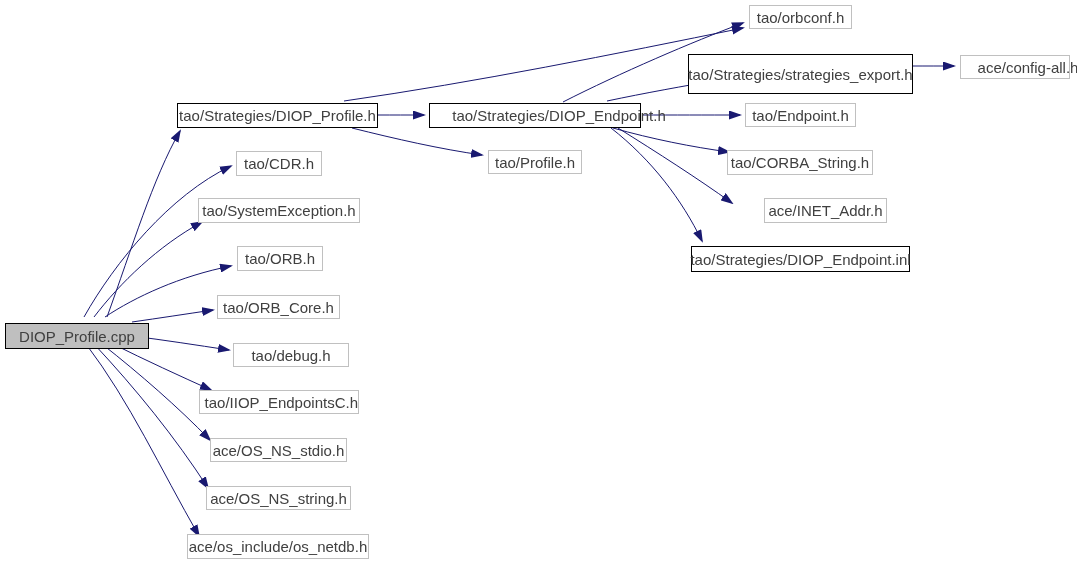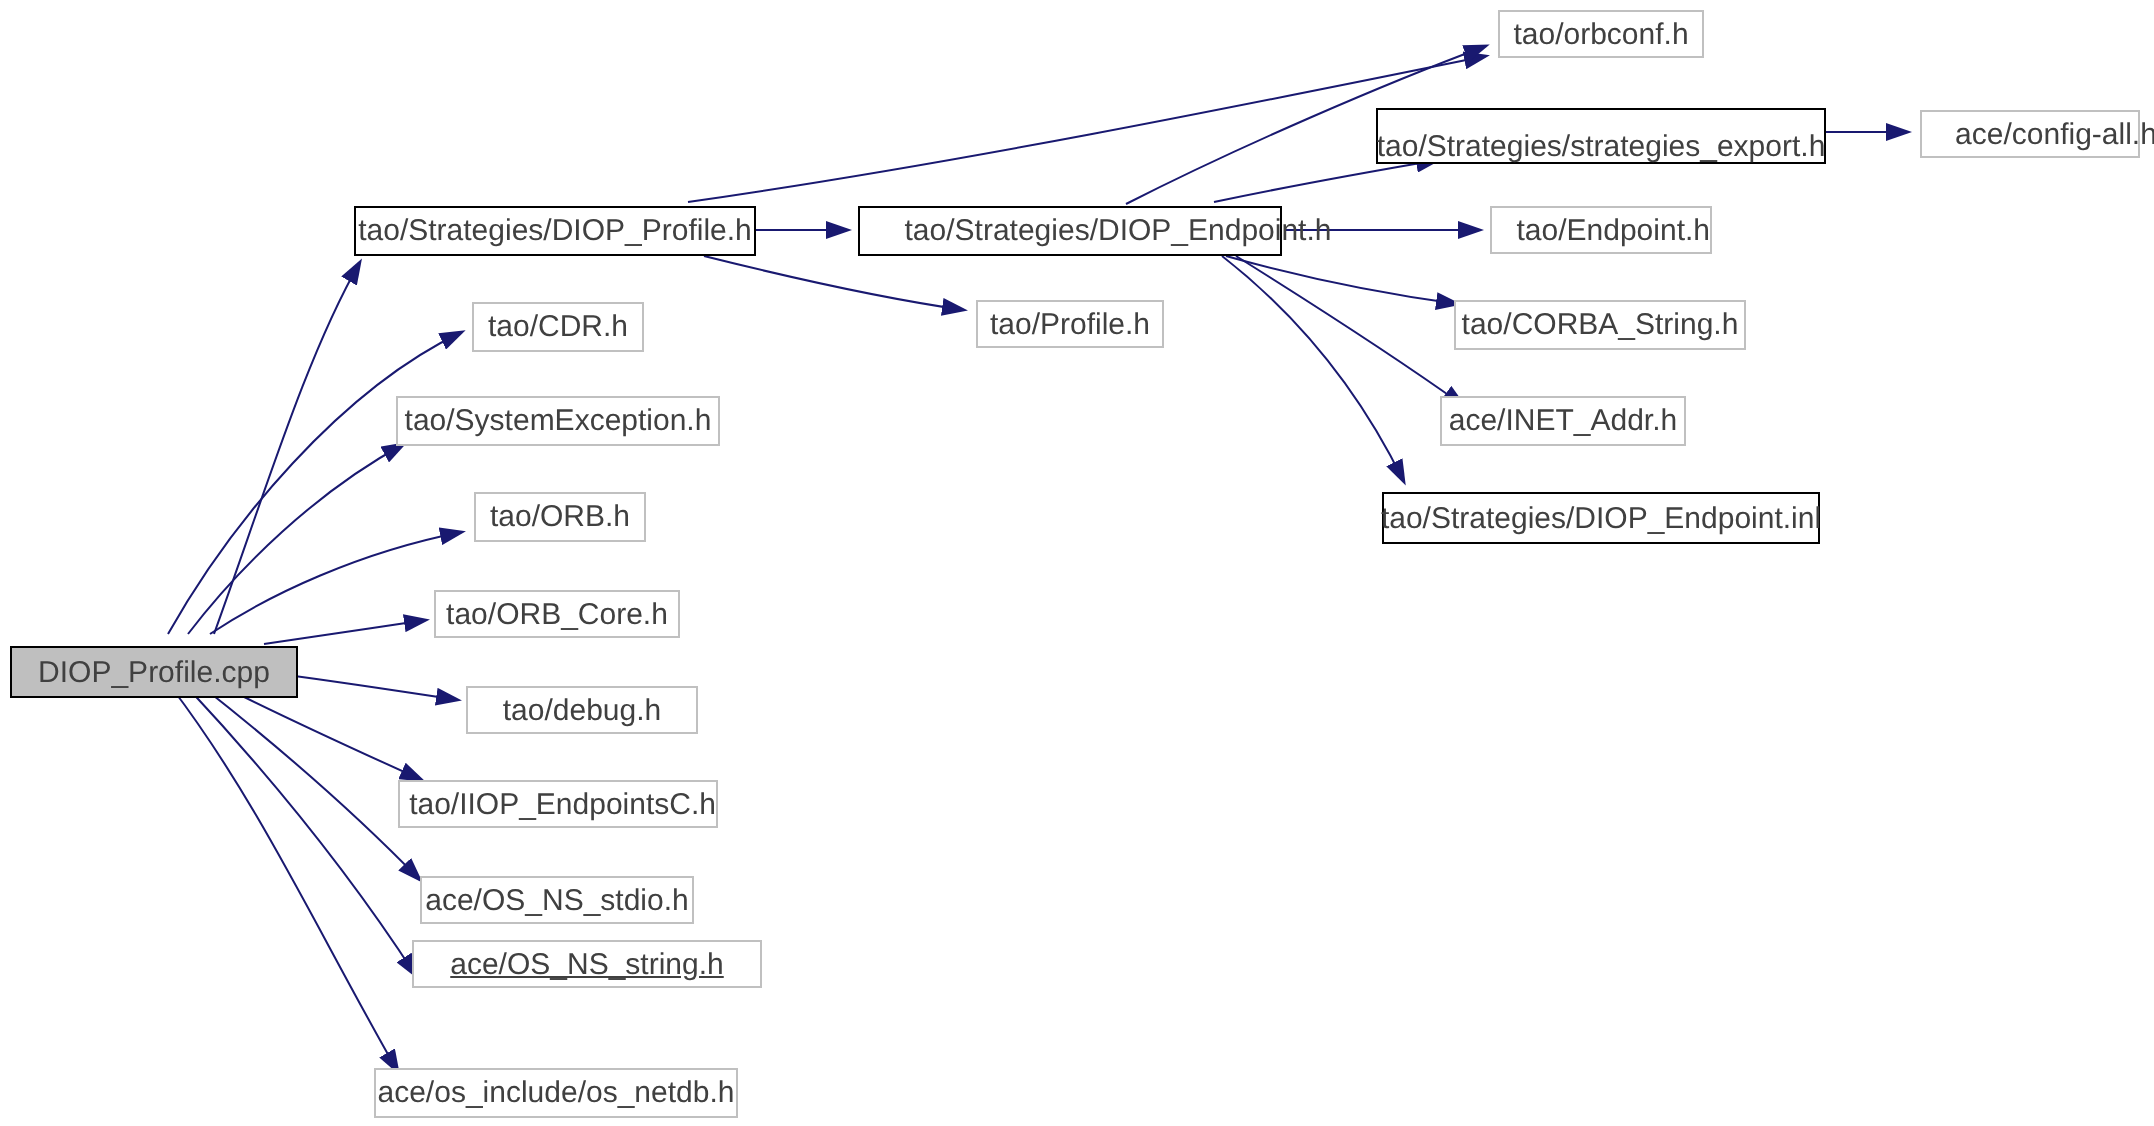--- a/index.html
+++ b/index.html
@@ -83,33 +83,33 @@
       </div>
       <div class="node linked" style="left: 177px; top: 103px; width: 201px; height: 25px;">
         <span>tao/Strategies/DIOP_Profile.h</span>
       </div>
       <div class="node linked" style="left: 429px; top: 103px; width: 212px; height: 25px; padding-left: 48px;">
         <span>tao/Strategies/DIOP_Endpoint.h</span>
       </div>
       <div class="node plain" style="left: 749px; top: 5px; width: 103px; height: 24px;">
         <span>tao/orbconf.h</span>
       </div>
-      <div class="node linked" style="left: 688px; top: 54px; width: 225px; height: 28px; align-items: flex-end;">
+      <div class="node linked" style="left: 688px; top: 54px; width: 225px; height: 40px;">
         <span>tao/Strategies/strategies_export.h</span>
       </div>
       <div class="node plain" style="left: 960px; top: 55px; width: 110px; height: 24px; padding-left: 26px;">
         <span>ace/config-all.h</span>
       </div>
-      <div class="node plain" style="left: 745px; top: 103px; width: 111px; height: 24px; justify-content: flex-end;">
+      <div class="node plain" style="left: 745px; top: 103px; width: 111px; height: 24px;">
         <span>tao/Endpoint.h</span>
       </div>
       <div class="node plain" style="left: 727px; top: 150px; width: 146px; height: 25px;">
         <span>tao/CORBA_String.h</span>
       </div>
-      <div class="node plain" style="left: 720px; top: 198px; width: 123px; height: 25px;">
+      <div class="node plain" style="left: 764px; top: 198px; width: 123px; height: 25px;">
         <span>ace/INET_Addr.h</span>
       </div>
       <div class="node linked" style="left: 691px; top: 246px; width: 219px; height: 26px;">
         <span>tao/Strategies/DIOP_Endpoint.inl</span>
       </div>
       <div class="node plain" style="left: 488px; top: 150px; width: 94px; height: 24px;">
         <span>tao/Profile.h</span>
       </div>
       <div class="node plain" style="left: 236px; top: 151px; width: 86px; height: 25px;">
         <span>tao/CDR.h</span>
@@ -125,20 +125,20 @@
       </div>
       <div class="node plain" style="left: 233px; top: 343px; width: 116px; height: 24px;">
         <span>tao/debug.h</span>
       </div>
       <div class="node plain" style="left: 199px; top: 390px; width: 160px; height: 24px; justify-content: flex-end;">
         <span>tao/IIOP_EndpointsC.h</span>
       </div>
       <div class="node plain" style="left: 210px; top: 438px; width: 137px; height: 24px;">
         <span>ace/OS_NS_stdio.h</span>
       </div>
-      <div class="node plain" style="left: 206px; top: 470px; width: 175px; height: 24px; text-decoration: underline;">
+      <div class="node plain" style="left: 206px; top: 486px; width: 145px; height: 24px;">
         <span>ace/OS_NS_string.h</span>
       </div>
       <div class="node plain" style="left: 187px; top: 534px; width: 182px; height: 25px;">
         <span>ace/os_include/os_netdb.h</span>
       </div>
     </div>
 </div>
 
 </body></html>

